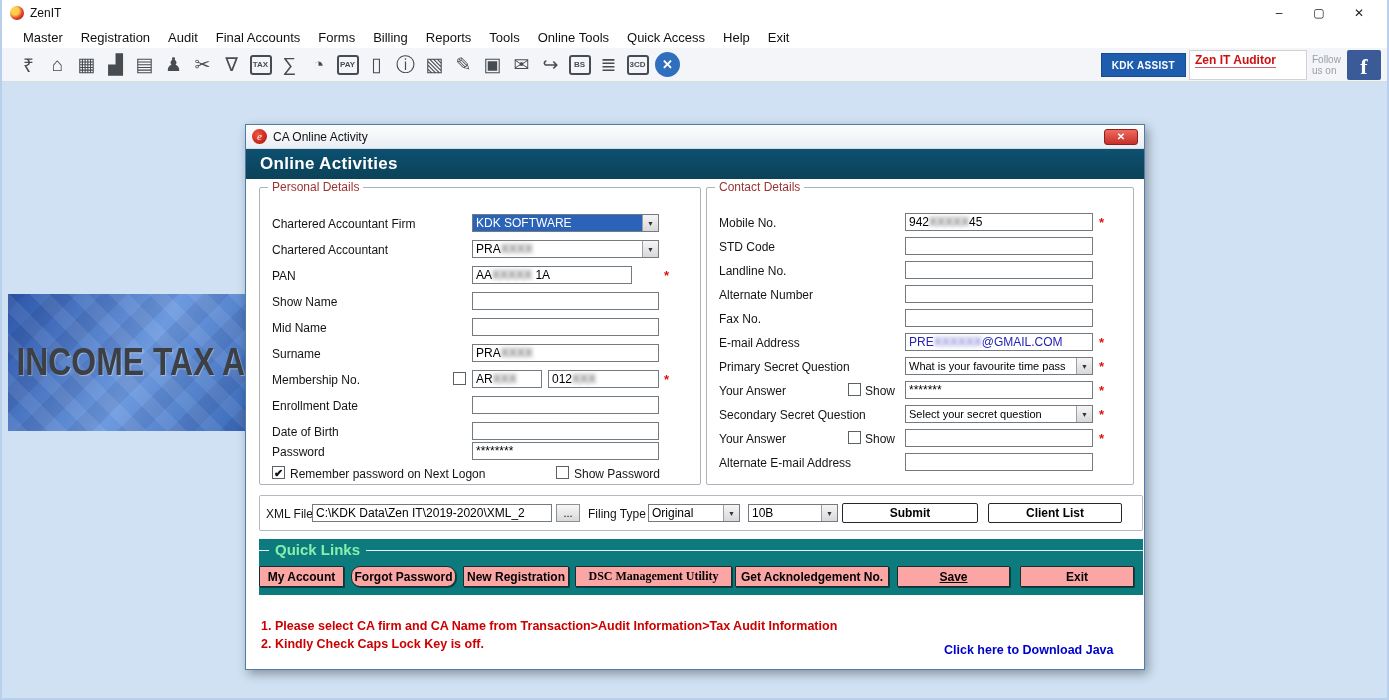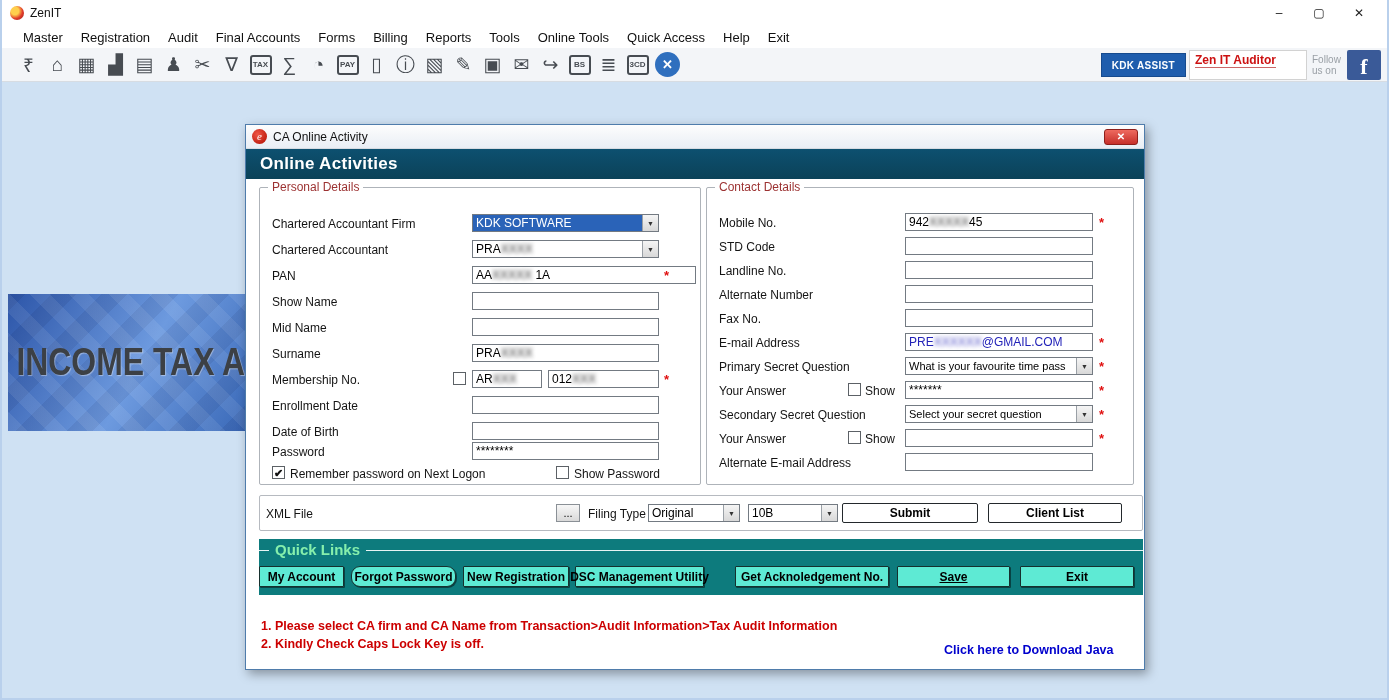--- a/index.html
+++ b/index.html
@@ -86,21 +86,21 @@
   .xml-box { position:absolute; left:13px; top:370px; width:884px; height:36px; border:1px solid #b6bac0; border-radius:2px; }
   .btn { position:absolute; background:#fff; border:1px solid #23282c; border-radius:2px;
     font-weight:bold; font-size:12px; display:flex; align-items:center; justify-content:center; }
   .browse-btn { position:absolute; border:1px solid #8a9096; background:linear-gradient(#f7f7f7,#d9d9d9);
     font-size:11px; display:flex; align-items:center; justify-content:center; }
   .ql-band { position:absolute; left:13px; top:414px; width:884px; height:56px;
     background:var(--quicklinks-teal,#0d7b7d); }
   .ql-line { position:absolute; left:0; right:0; top:11px; height:1px; background:#e8f4f4; }
   .ql-title { position:absolute; left:10px; top:2px; background:var(--quicklinks-teal,#0d7b7d);
     color:#86efac; font-size:15px; font-weight:bold; padding:0 6px; }
-  .ql-btn { position:absolute; top:27px; height:21px; background:#5eead4; border:1px solid #16302e; border-radius:1px;
+  .ql-btn { position:absolute; top:27px; height:21px; background:#fca5a5; border:1px solid #16302e; border-radius:1px;
     font-weight:bold; font-size:12px; display:flex; align-items:center; justify-content:center;
     box-shadow:1px 1px 0 rgba(0,0,0,.45); white-space:nowrap; }
   .notes { position:absolute; left:15px; top:492px; }
   .note-line { color:var(--alert-red,#cc0000); font-weight:bold; font-size:12.5px; line-height:18px; }
   .java-link { position:absolute; left:698px; top:518px; color:var(--link-blue,#0000cd);
     font-weight:bold; font-size:12.5px; }
 </style>
 </head>
 <body>
 
@@ -197,21 +197,21 @@
         <span class="dd-arrow">▼</span>
       </div>
 
       <span class="flabel" style="left:12px;top:54px">Chartered Accountant</span>
       <div class="dd" style="left:212px;top:52px;width:187px">
         <span class="dd-text"><span>PRA</span><span class="mask">XXXX</span></span>
         <span class="dd-arrow">▼</span>
       </div>
 
       <span class="flabel" style="left:12px;top:80px">PAN</span>
-      <div class="tbox" style="left:212px;top:78px;width:224px"><span>AA</span><span class="mask">XXXXX</span><span> 1A</span></div>
+      <div class="tbox" style="left:212px;top:78px;width:160px"><span>AA</span><span class="mask">XXXXX</span><span> 1A</span></div>
       <span class="req" style="left:404px;top:80px">*</span>
 
       <span class="flabel" style="left:12px;top:106px">Show Name</span>
       <div class="tbox" style="left:212px;top:104px;width:187px"><span></span></div>
 
       <span class="flabel" style="left:12px;top:132px">Mid Name</span>
       <div class="tbox" style="left:212px;top:130px;width:187px"><span></span></div>
 
       <span class="flabel" style="left:12px;top:158px">Surname</span>
       <div class="tbox" style="left:212px;top:156px;width:187px"><span>PRA</span><span class="mask">XXXX</span></div>
@@ -285,20 +285,21 @@
       <span class="flabel" style="left:158px;top:243px">Show</span>
       <div class="tbox" style="left:198px;top:241px;width:188px"><span></span></div>
       <span class="req" style="left:392px;top:243px">*</span>
 
       <span class="flabel" style="left:12px;top:267px">Alternate E-mail Address</span>
       <div class="tbox" style="left:198px;top:265px;width:188px"><span></span></div>
     </div>
 
     <div class="xml-box">
       <span class="flabel" style="left:6px;top:10px">XML File</span>
+      <div class="tbox" style="left:52px;top:8px;width:240px"><span>C:\KDK Data\Zen IT\2019-2020\XML_2</span></div>
       <span class="browse-btn" style="left:296px;top:8px;width:24px;height:18px">...</span>
       <span class="flabel" style="left:328px;top:10px">Filing Type</span>
       <div class="dd" style="left:388px;top:8px;width:92px">
         <span class="dd-text">Original</span>
         <span class="dd-arrow">▼</span>
       </div>
       <div class="dd" style="left:488px;top:8px;width:90px">
         <span class="dd-text">10B</span>
         <span class="dd-arrow">▼</span>
       </div>
@@ -306,21 +307,21 @@
       <div class="btn" style="left:728px;top:7px;width:134px;height:20px">Client List</div>
     </div>
 
     <div class="ql-band">
       <div class="ql-line"></div>
       <span class="ql-title">Quick Links</span>
       <div id="ql-buttons">
           <div class="ql-btn" style="left: 0px; width: 85px;">My Account</div>
           <div class="ql-btn" style="left: 92px; width: 105px; border-radius: 9px;">Forgot Password</div>
           <div class="ql-btn" style="left: 204px; width: 106px;">New Registration</div>
-          <div class="ql-btn" style="left: 316px; width: 129px;">DSC Management Utility</div>
+          <div class="ql-btn" style="left: 316px; width: 157px; font-family: Liberation Serif, serif;">DSC Management Utility</div>
           <div class="ql-btn" style="left: 476px; width: 154px;">Get Acknoledgement No.</div>
           <div class="ql-btn" style="left: 638px; width: 113px; text-decoration: underline;">Save</div>
           <div class="ql-btn" style="left: 761px; width: 114px;">Exit</div>
         </div>
     </div>
 
     <div class="notes" id="notes">
         <div class="note-line">1. Please select CA firm and CA Name from Transaction&gt;Audit Information&gt;Tax Audit Information</div>
         <div class="note-line">2. Kindly Check Caps Lock Key is off.</div>
       </div>

